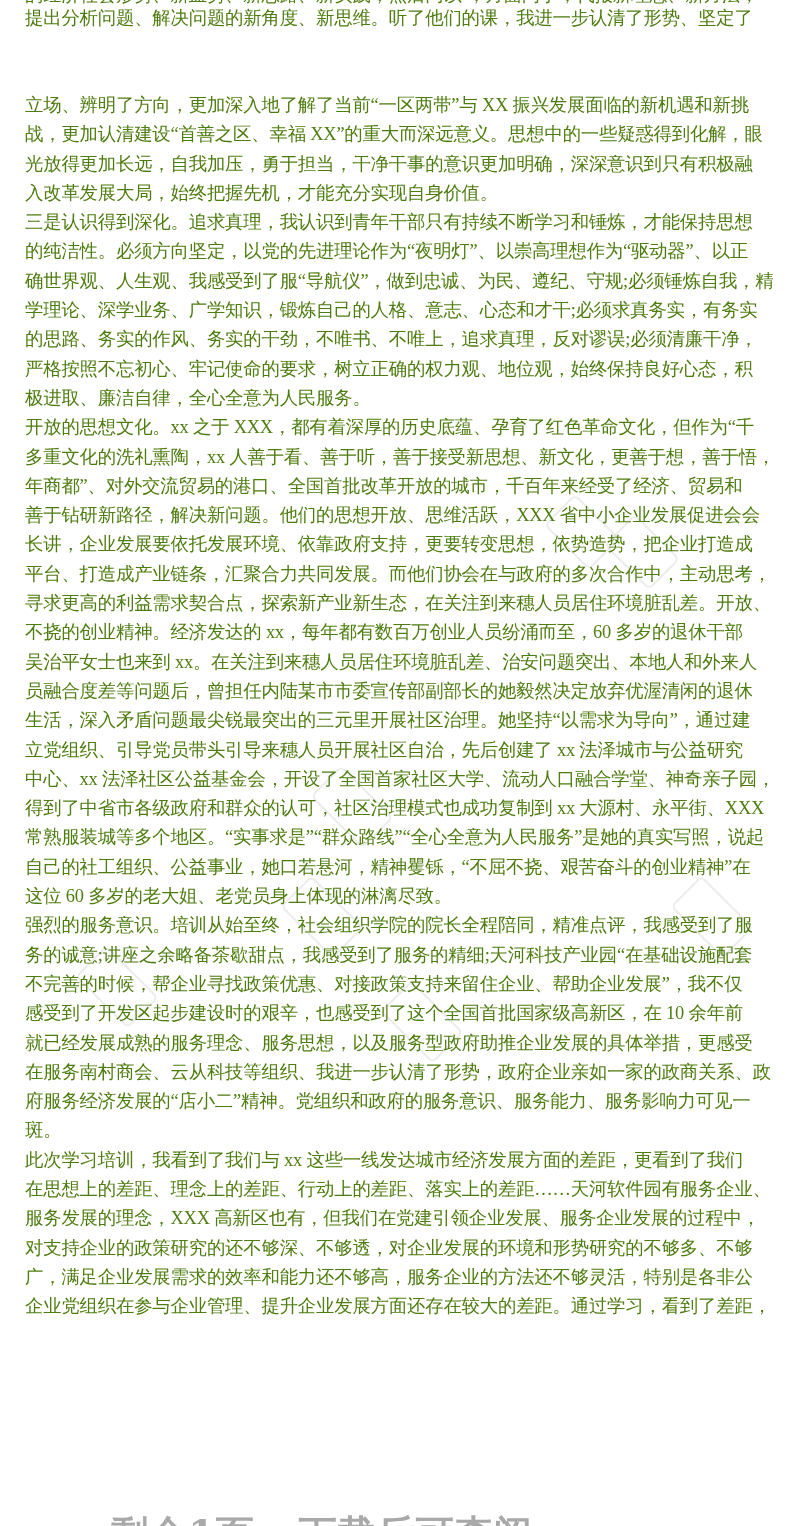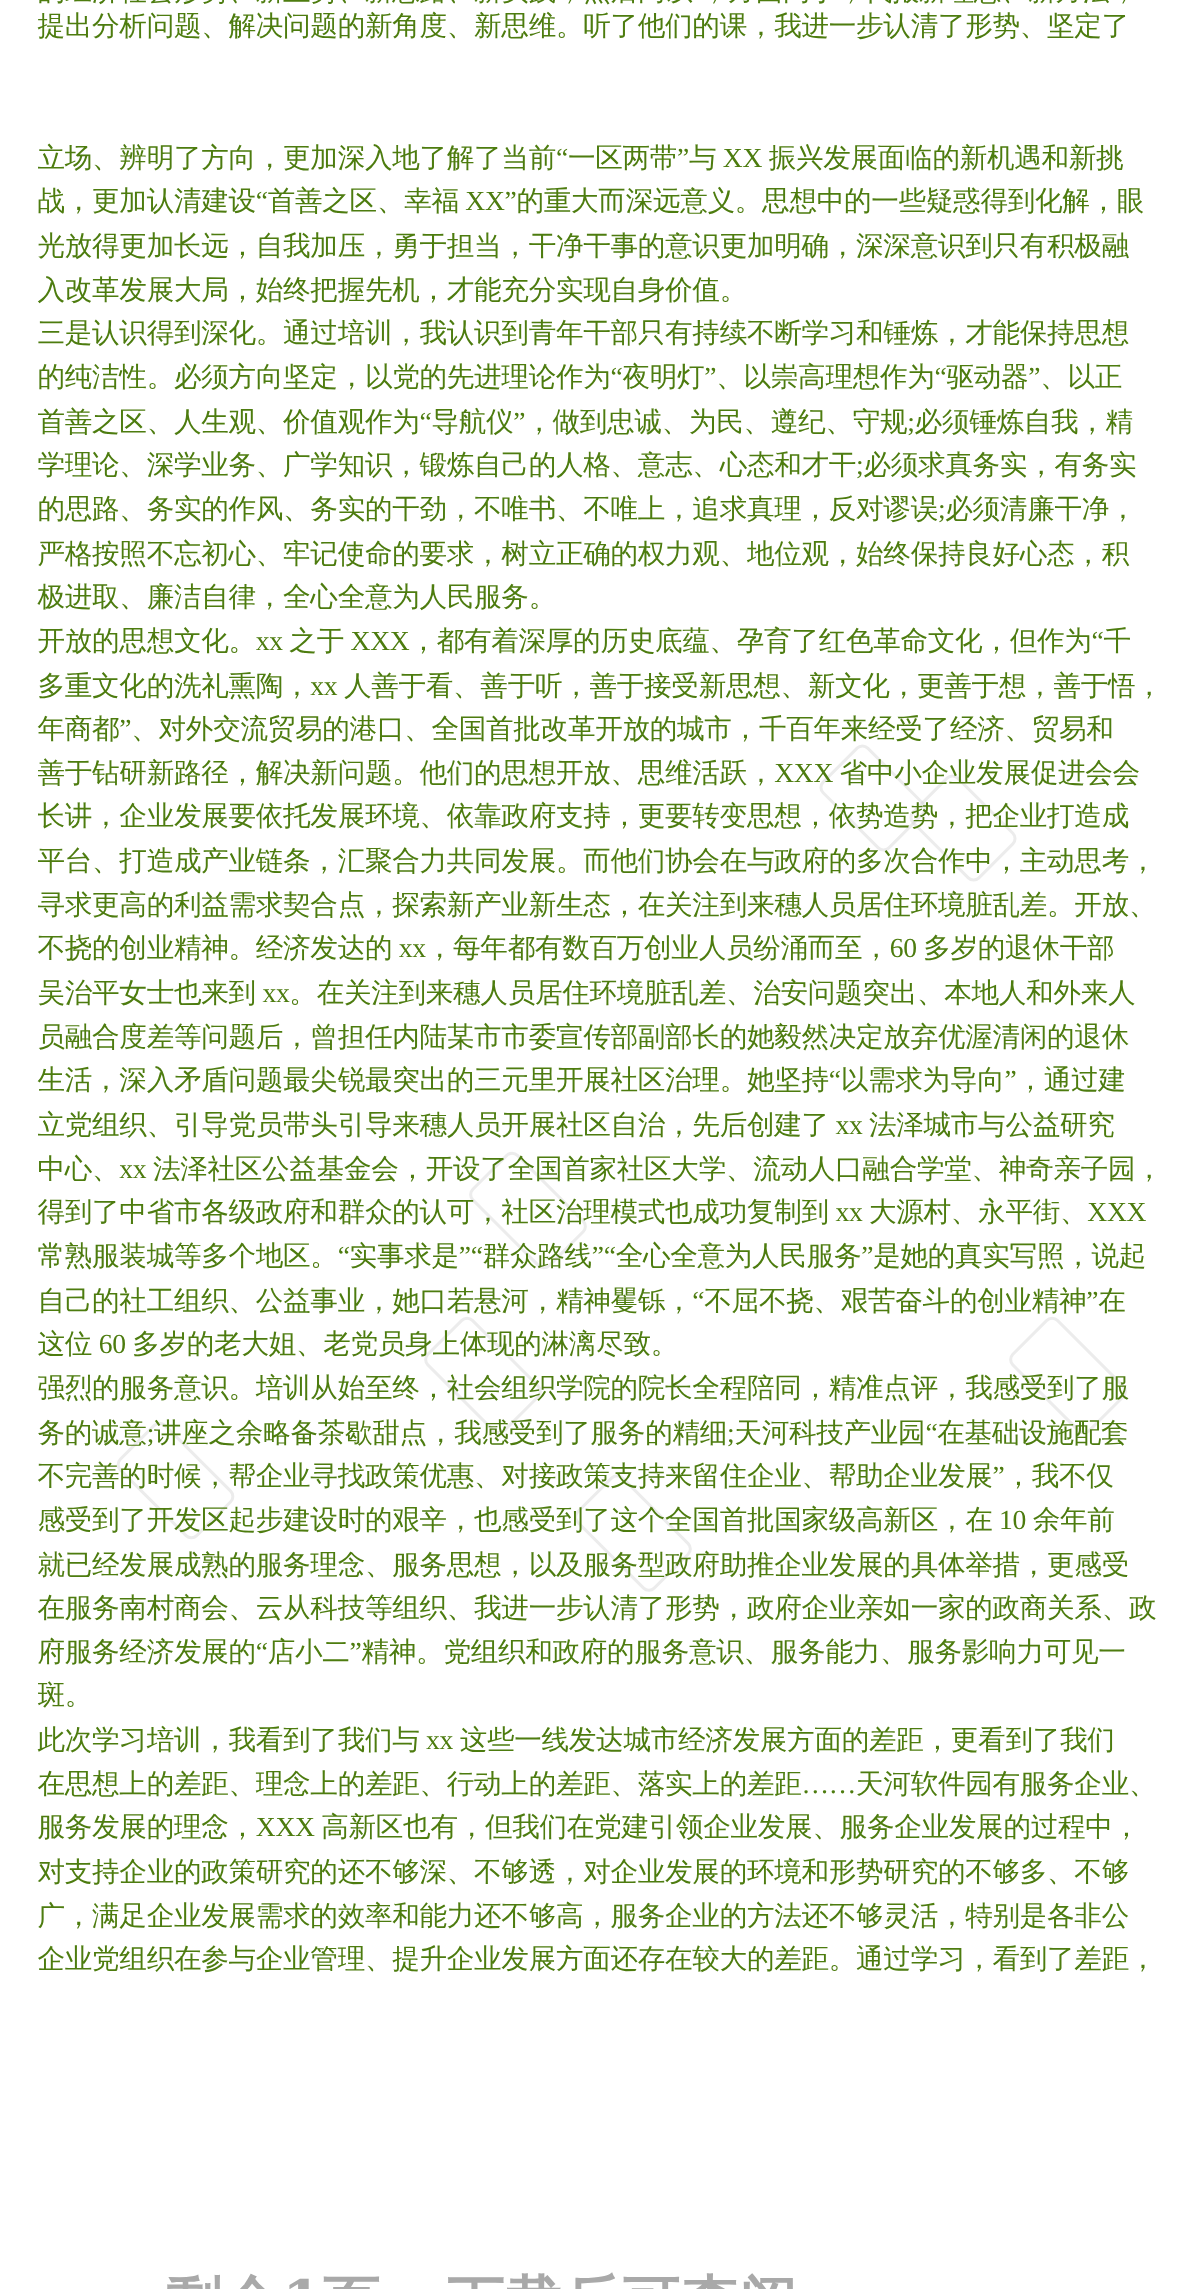--- a/index.html
+++ b/index.html
@@ -34,23 +34,23 @@
   <div class="wm" style="left:300px;top:880px;width:40px;height:70px;"></div>
   <div class="wm" style="left:690px;top:880px;width:40px;height:70px;"></div>
   <div class="wm" style="left:95px;top:950px;width:40px;height:70px;"></div>
   <div class="wm" style="left:400px;top:985px;width:40px;height:70px;"></div>
 
   <div class="main">
     <div class="line">立场、辨明了方向，更加深入地了解了当前“一区两带”与 XX 振兴发展面临的新机遇和新挑</div>
     <div class="line">战，更加认清建设“首善之区、幸福 XX”的重大而深远意义。思想中的一些疑惑得到化解，眼</div>
     <div class="line">光放得更加长远，自我加压，勇于担当，干净干事的意识更加明确，深深意识到只有积极融</div>
     <div class="line">入改革发展大局，始终把握先机，才能充分实现自身价值。</div>
-    <div class="line">三是认识得到深化。通过培训，我认识到青年干部只有持续不断学习和锤炼，才能保持思想</div>
+    <div class="line">三是认识得到深化。追求真理，我认识到青年干部只有持续不断学习和锤炼，才能保持思想</div>
     <div class="line">的纯洁性。必须方向坚定，以党的先进理论作为“夜明灯”、以崇高理想作为“驱动器”、以正</div>
-    <div class="line">首善之区、人生观、价值观作为“导航仪”，做到忠诚、为民、遵纪、守规;必须锤炼自我，精</div>
+    <div class="line">确世界观、人生观、我感受到了服“导航仪”，做到忠诚、为民、遵纪、守规;必须锤炼自我，精</div>
     <div class="line">学理论、深学业务、广学知识，锻炼自己的人格、意志、心态和才干;必须求真务实，有务实</div>
     <div class="line">的思路、务实的作风、务实的干劲，不唯书、不唯上，追求真理，反对谬误;必须清廉干净，</div>
     <div class="line">严格按照不忘初心、牢记使命的要求，树立正确的权力观、地位观，始终保持良好心态，积</div>
     <div class="line">极进取、廉洁自律，全心全意为人民服务。</div>
     <div class="line">开放的思想文化。xx 之于 XXX，都有着深厚的历史底蕴、孕育了红色革命文化，但作为“千</div>
     <div class="line">多重文化的洗礼熏陶，xx 人善于看、善于听，善于接受新思想、新文化，更善于想，善于悟，</div>
     <div class="line">年商都”、对外交流贸易的港口、全国首批改革开放的城市，千百年来经受了经济、贸易和</div>
     <div class="line">善于钻研新路径，解决新问题。他们的思想开放、思维活跃，XXX 省中小企业发展促进会会</div>
     <div class="line">长讲，企业发展要依托发展环境、依靠政府支持，更要转变思想，依势造势，把企业打造成</div>
     <div class="line">平台、打造成产业链条，汇聚合力共同发展。而他们协会在与政府的多次合作中，主动思考，</div>

